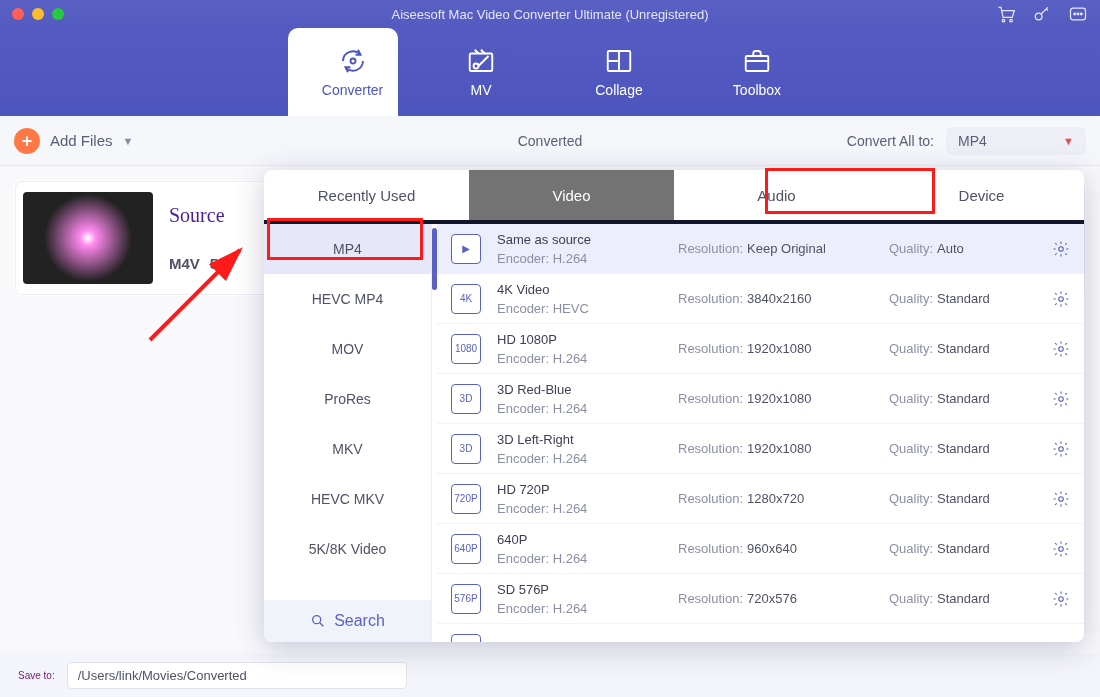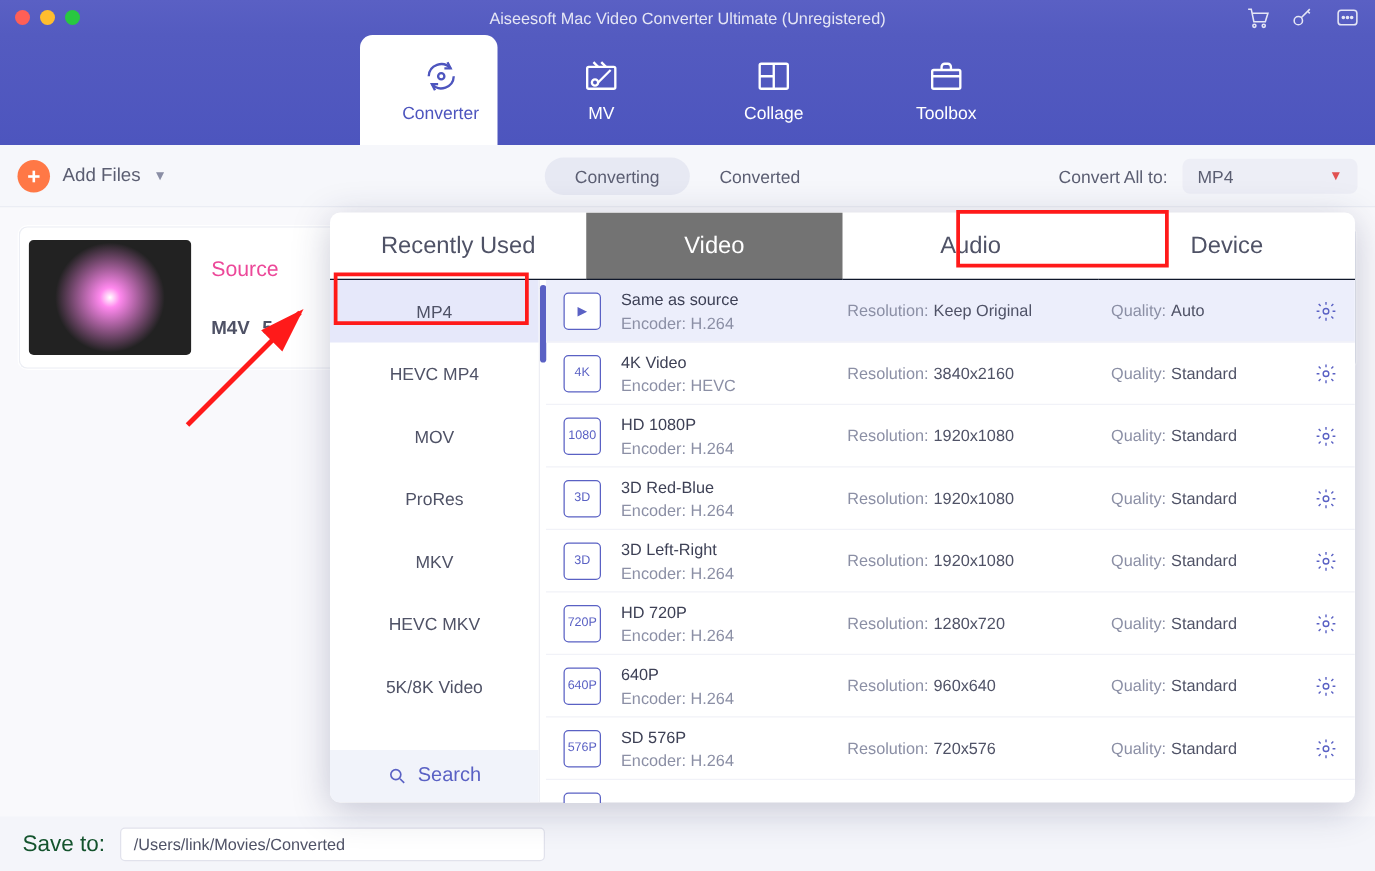--- a/index.html
+++ b/index.html
@@ -32,27 +32,27 @@
     .convert-all { margin-left:auto; display:flex; align-items:center; gap:12px; }
     .convert-all-label { color:#5b5e72; font-size:14px;}
     .format-dd { display:flex; align-items:center; gap:10px; background:#edeef6; padding:6px 12px; border-radius:6px; cursor:pointer; min-width:140px; justify-content:space-between;}
     .format-dd-text{ color:#5b5e72; font-size:14px;}
     .dd-chev { color:#e15151; font-size:11px;}
 
     
     .content { background:#f9f9fc; height: calc(100% - 28px - 88px - 50px - 44px); position:relative; padding:14px; }
     .file-row { background:#fff; border:1px solid transparent; border-radius:8px; box-shadow: 0 0 0 1px #eceef4 inset; display:flex; align-items:center; padding:8px 18px 8px 8px; gap:16px; height:116px; }
     .thumb { width:130px; height:92px; background:#1a1a1a; border-radius:4px; background-image: radial-gradient(circle at 50% 50%, #fff 0%, #f8e 10%, #222 55%); display:flex; align-items:center; justify-content:center; }
-    .source-label{ color:#ec4899; font-size:17px;}
+    .source-label{ color:#4c1d95; font-size:20px;font-family:Liberation Serif, serif;}
     .m4v-label { color:#4f5266; font-size:15px; margin-top:28px;}
 
     
     .panel { position:absolute; left:264px; top:170px; width:820px; height:472px; background:#fff; border-radius:8px; box-shadow:0 6px 30px rgba(40,45,90,.25); display:flex; flex-direction:column; overflow:hidden; }
     .panel-tabs { display:flex; height:54px; }
-    .panel-tab { flex:1; display:flex; align-items:center; justify-content:center; font-size:19px; color:#4f5266; cursor:pointer; border-bottom:1px solid #0f172a;}
+    .panel-tab { flex:1; display:flex; align-items:center; justify-content:center; font-size:15px; color:#4f5266; cursor:pointer; border-bottom:4px solid #0f172a;}
     .panel-tab.active { background:#737373; color:#fff; }
     .panel-body { flex:1; display:flex; overflow:hidden; }
     .fmt-sidebar { width:168px; border-right:1px solid #edeef4; overflow-y:auto; display:flex; flex-direction:column; }
     .fmt-item { display:flex; align-items:center; justify-content:center; height:50px; color:#4f5266; font-size:14px; cursor:pointer; }
     .fmt-item.active { background:#e6e8fa; }
     .fmt-search{ margin-top:auto; display:flex; align-items:center; justify-content:center; gap:8px; height:42px; color:#5a61c4; background:#f1f3fa; cursor:pointer;}
     .scroll-thumb { width:5px; height:62px; background:#5a61c4; border-radius:3px; }
 
     .preset-list { flex:1; overflow-y:auto; }
     .preset { display:flex; align-items:center; padding:8px 14px; gap:16px; border-bottom:1px solid #f1f2f8; cursor:pointer; height:50px;}
@@ -62,21 +62,21 @@
     .preset-title{ font-size:13px; color:#3d4055;}
     .preset-enc{ font-size:13px; color:#8b8fa5;}
     .preset-col { font-size:13px; color:#4f5266; display:flex; gap:4px;}
     .preset-col .lbl{color:#8b8fa5;}
     .preset-midcol{ width:195px;text-align:right;}
     .preset-qcol{ width:140px;}
     .gear-icon { margin-left:auto; color:#5a61c4; cursor:pointer; flex-shrink:0;}
 
     
     .bottombar { position:absolute; bottom:0; left:0; right:0; height:44px; background:#f4f5fa; display:flex; align-items:center; padding:0 18px; gap:12px; }
-    .save-label{ color:#14532d; font-size:18px;}
+    .save-label{ color:#701a75; font-size:10px;}
     .save-path { background:#fff; border:1px solid #e1e2ec; border-radius:4px; padding:5px 10px; font-size:13px; color:#4f5266; width:340px;}
 
     
     .annotate-video { position:absolute; border:3px solid #ff1a1a; left:765px; top:168px; width:170px; height:46px; z-index:30; pointer-events:none;}
     .annotate-mp4 { position:absolute; border:3px solid #ff1a1a; left:267px; top:218px; width:156px; height:42px; z-index:30; pointer-events:none;}
     .arrow-svg { position:absolute; left:140px; top:230px; z-index:30; pointer-events:none; }
     svg { display:block; }
   </style>
 </head>
 <body>
@@ -155,21 +155,20 @@
   </div>
 </div>
 
 <div class="subbar">
   <div class="add-btn">
     <div class="plus-circle">+</div>
     <span class="add-text">Add Files</span>
     <span class="chev-down">▼</span>
   </div>
   <div class="segment">
-    <div class="seg-btn active">Converting</div>
     <div class="seg-btn">Converted</div>
   </div>
   <div class="convert-all">
     <span class="convert-all-label">Convert All to:</span>
     <div class="format-dd">
       <span class="format-dd-text">MP4</span>
       <span class="dd-chev">▼</span>
     </div>
   </div>
 </div>

